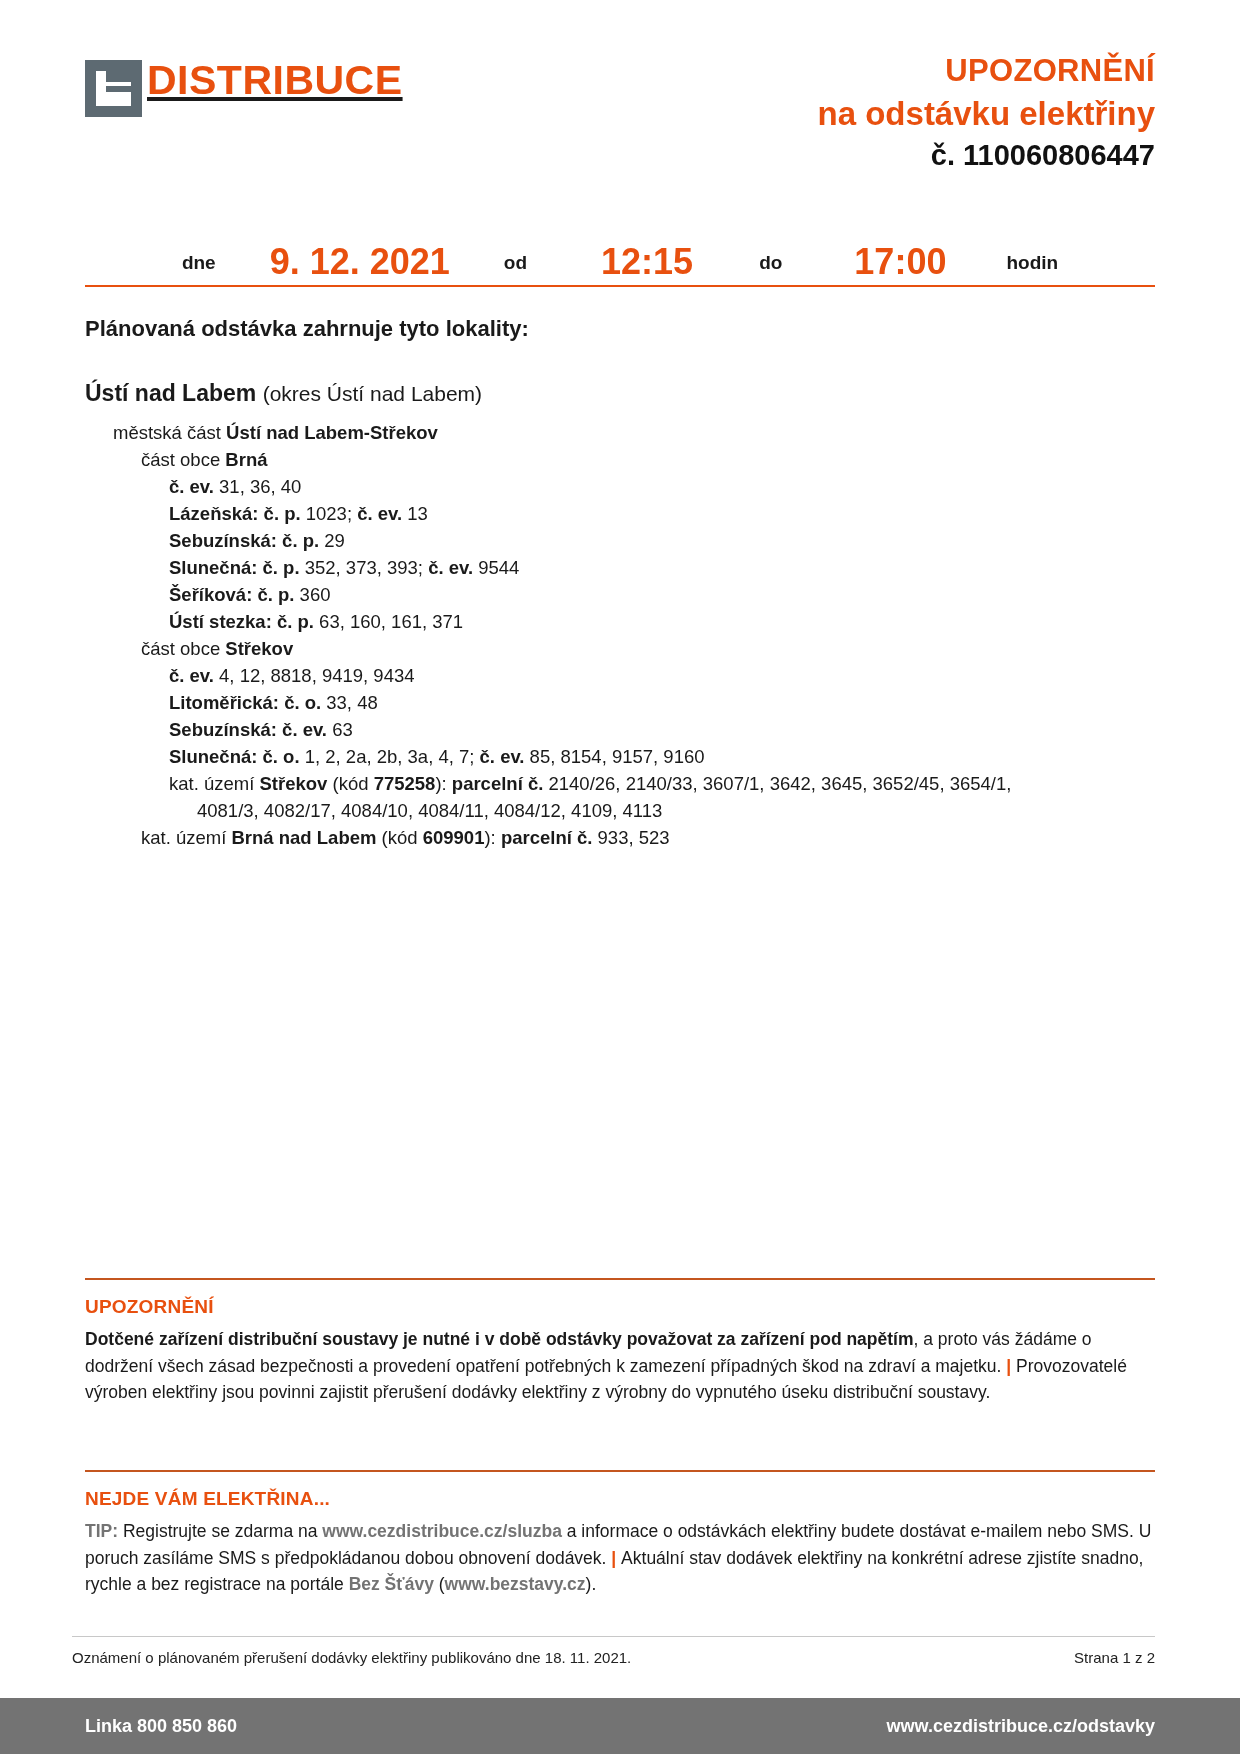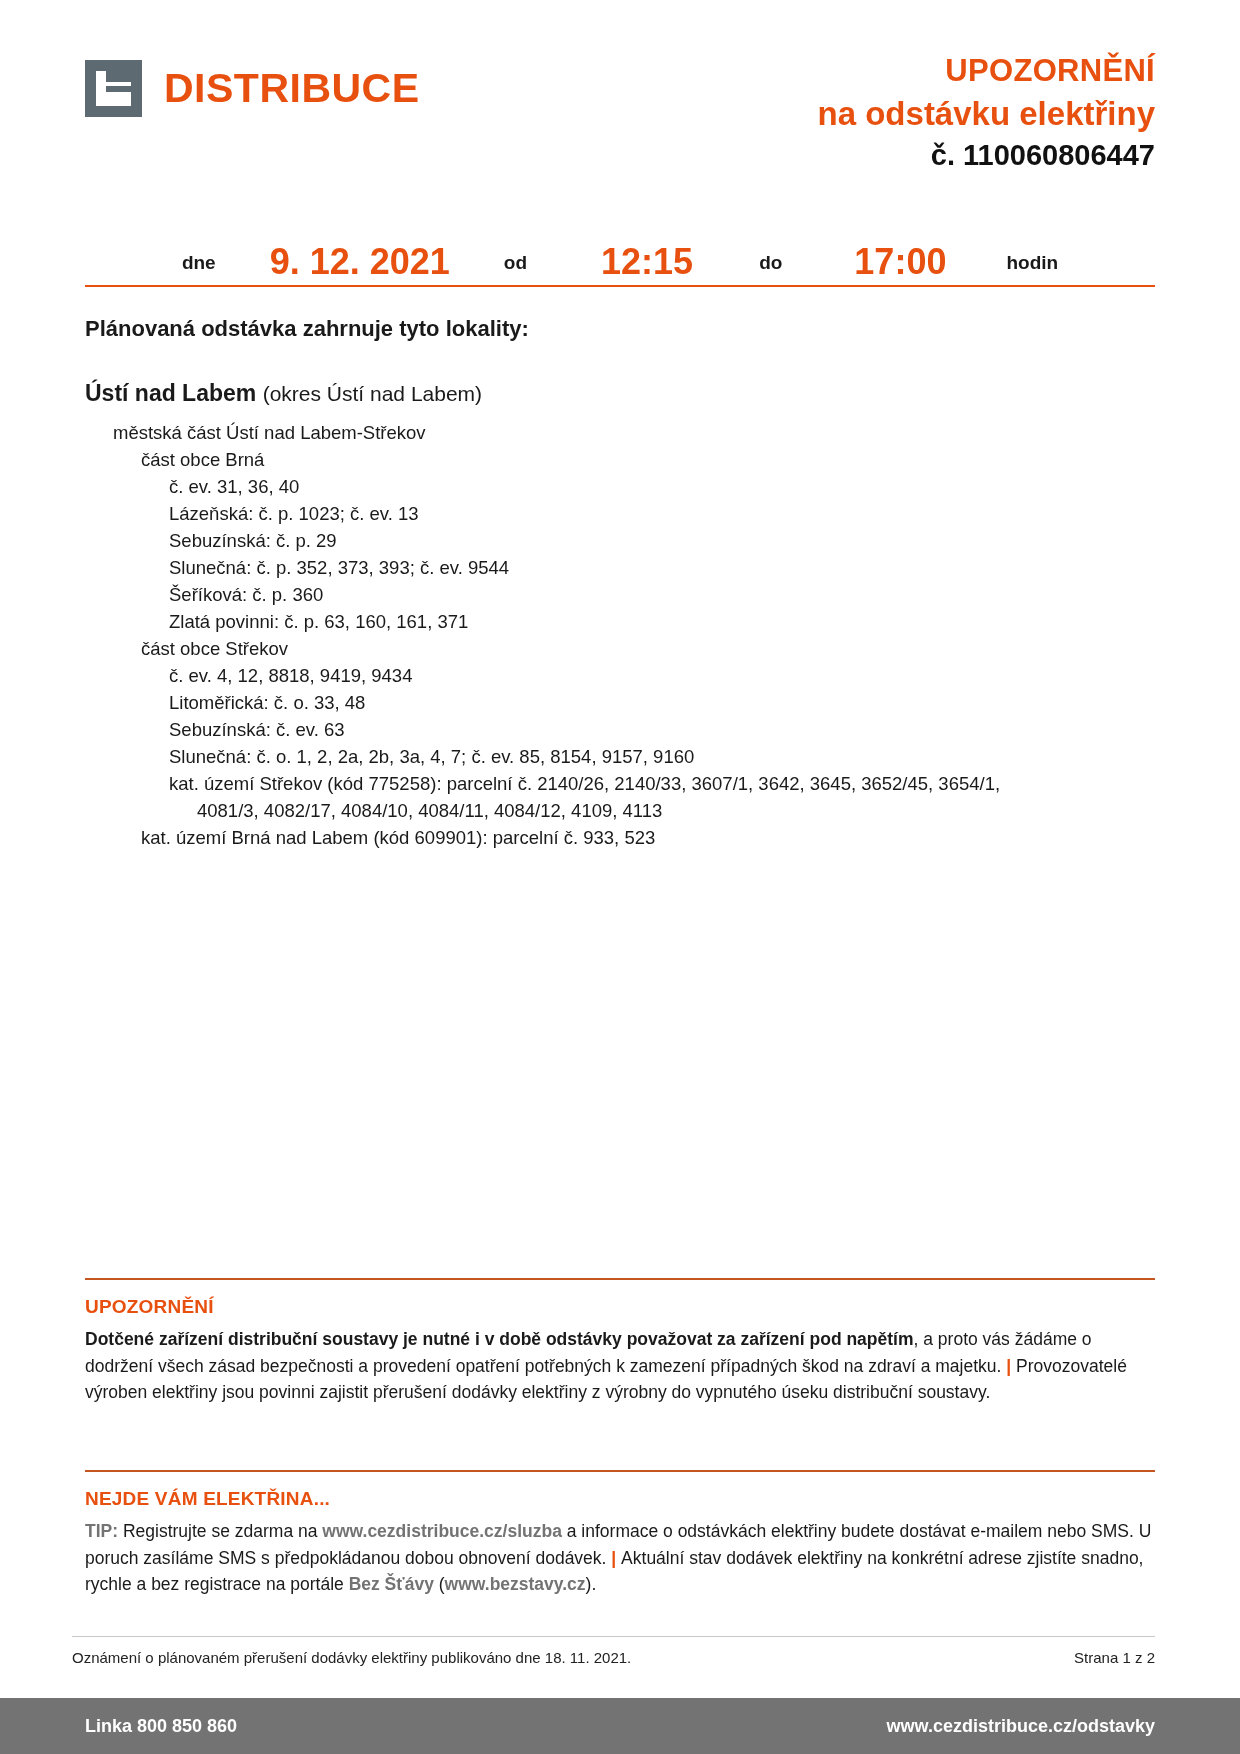--- a/index.html
+++ b/index.html
@@ -26,22 +26,23 @@
     top: 52px;
     left: 85px;
     right: 85px;
     height: 120px;
   }
   .brand {
     position: absolute;
     left: 0;
     top: 8px;
     display: flex;
-    align-items: center;
-    gap: 22px;
+    align-items: flex-start;
+    gap: 5px;
+    text-decoration: underline;
   }
   .logo-box {
     width: 57px;
     height: 57px;
     background: #5d6a72;
     position: relative;
     flex: none;
   }
   .logo-box .inner {
     position: absolute;
@@ -163,21 +164,21 @@
     margin-bottom: 14px;
   }
   .city-line b { font-weight: bold; }
   .city-line span.normal { font-weight: normal; font-size: 21px; }
 
   .lvl1 { padding-left: 28px; font-size: 18.5px; line-height: 27px; }
   .lvl2 { padding-left: 56px; font-size: 18.5px; line-height: 27px; }
   .lvl3 { padding-left: 84px; font-size: 18.5px; line-height: 27px; }
   .lvl3-cont { padding-left: 112px; font-size: 18.5px; line-height: 27px; }
   .lvl-kat { padding-left: 56px; font-size: 18.5px; line-height: 27px; }
-  .row b { font-weight: normal; }
+  .row b { font-weight: bold; }
   .row { white-space: nowrap; }
 
   
   .notice-upoz {
     position: absolute;
     left: 85px;
     right: 85px;
     top: 1278px;
     border-top: 2px solid #c4561f;
     padding-top: 16px;
@@ -283,21 +284,21 @@
       <span class="normal">(okres Ústí nad Labem)</span>
     </div>
     <div id="lines-container">
         <div class="row lvl1"><span>městská část </span><b>Ústí nad Labem-Střekov</b></div>
         <div class="row lvl2"><span>část obce </span><b>Brná</b></div>
         <div class="row lvl3"><b>č. ev.</b><span> 31, 36, 40</span></div>
         <div class="row lvl3"><b>Lázeňská: č. p.</b><span> 1023; </span><b>č. ev.</b><span> 13</span></div>
         <div class="row lvl3"><b>Sebuzínská: č. p.</b><span> 29</span></div>
         <div class="row lvl3"><b>Slunečná: č. p.</b><span> 352, 373, 393; </span><b>č. ev.</b><span> 9544</span></div>
         <div class="row lvl3"><b>Šeříková: č. p.</b><span> 360</span></div>
-        <div class="row lvl3"><b>Zlatá povinni: č. p.</b><span> 63, 160, 161, 371</span></div>
+        <div class="row lvl3"><b>Ústí stezka: č. p.</b><span> 63, 160, 161, 371</span></div>
         <div class="row lvl2"><span>část obce </span><b>Střekov</b></div>
         <div class="row lvl3"><b>č. ev.</b><span> 4, 12, 8818, 9419, 9434</span></div>
         <div class="row lvl3"><b>Litoměřická: č. o.</b><span> 33, 48</span></div>
         <div class="row lvl3"><b>Sebuzínská: č. ev.</b><span> 63</span></div>
         <div class="row lvl3"><b>Slunečná: č. o.</b><span> 1, 2, 2a, 2b, 3a, 4, 7; </span><b>č. ev.</b><span> 85, 8154, 9157, 9160</span></div>
       </div>
     <div id="kat-container">
         <div class="row lvl3"><span>kat. území </span><b>Střekov</b><span> (kód </span><b>775258</b><span>): </span><b>parcelní č.</b><span> 2140/26, 2140/33, 3607/1, 3642, 3645, 3652/45, 3654/1,</span></div>
         <div class="row lvl3-cont"><span>4081/3, 4082/17, 4084/10, 4084/11, 4084/12, 4109, 4113</span></div>
         <div class="row lvl-kat"><span>kat. území </span><b>Brná nad Labem</b><span> (kód </span><b>609901</b><span>): </span><b>parcelní č.</b><span> 933, 523</span></div>

